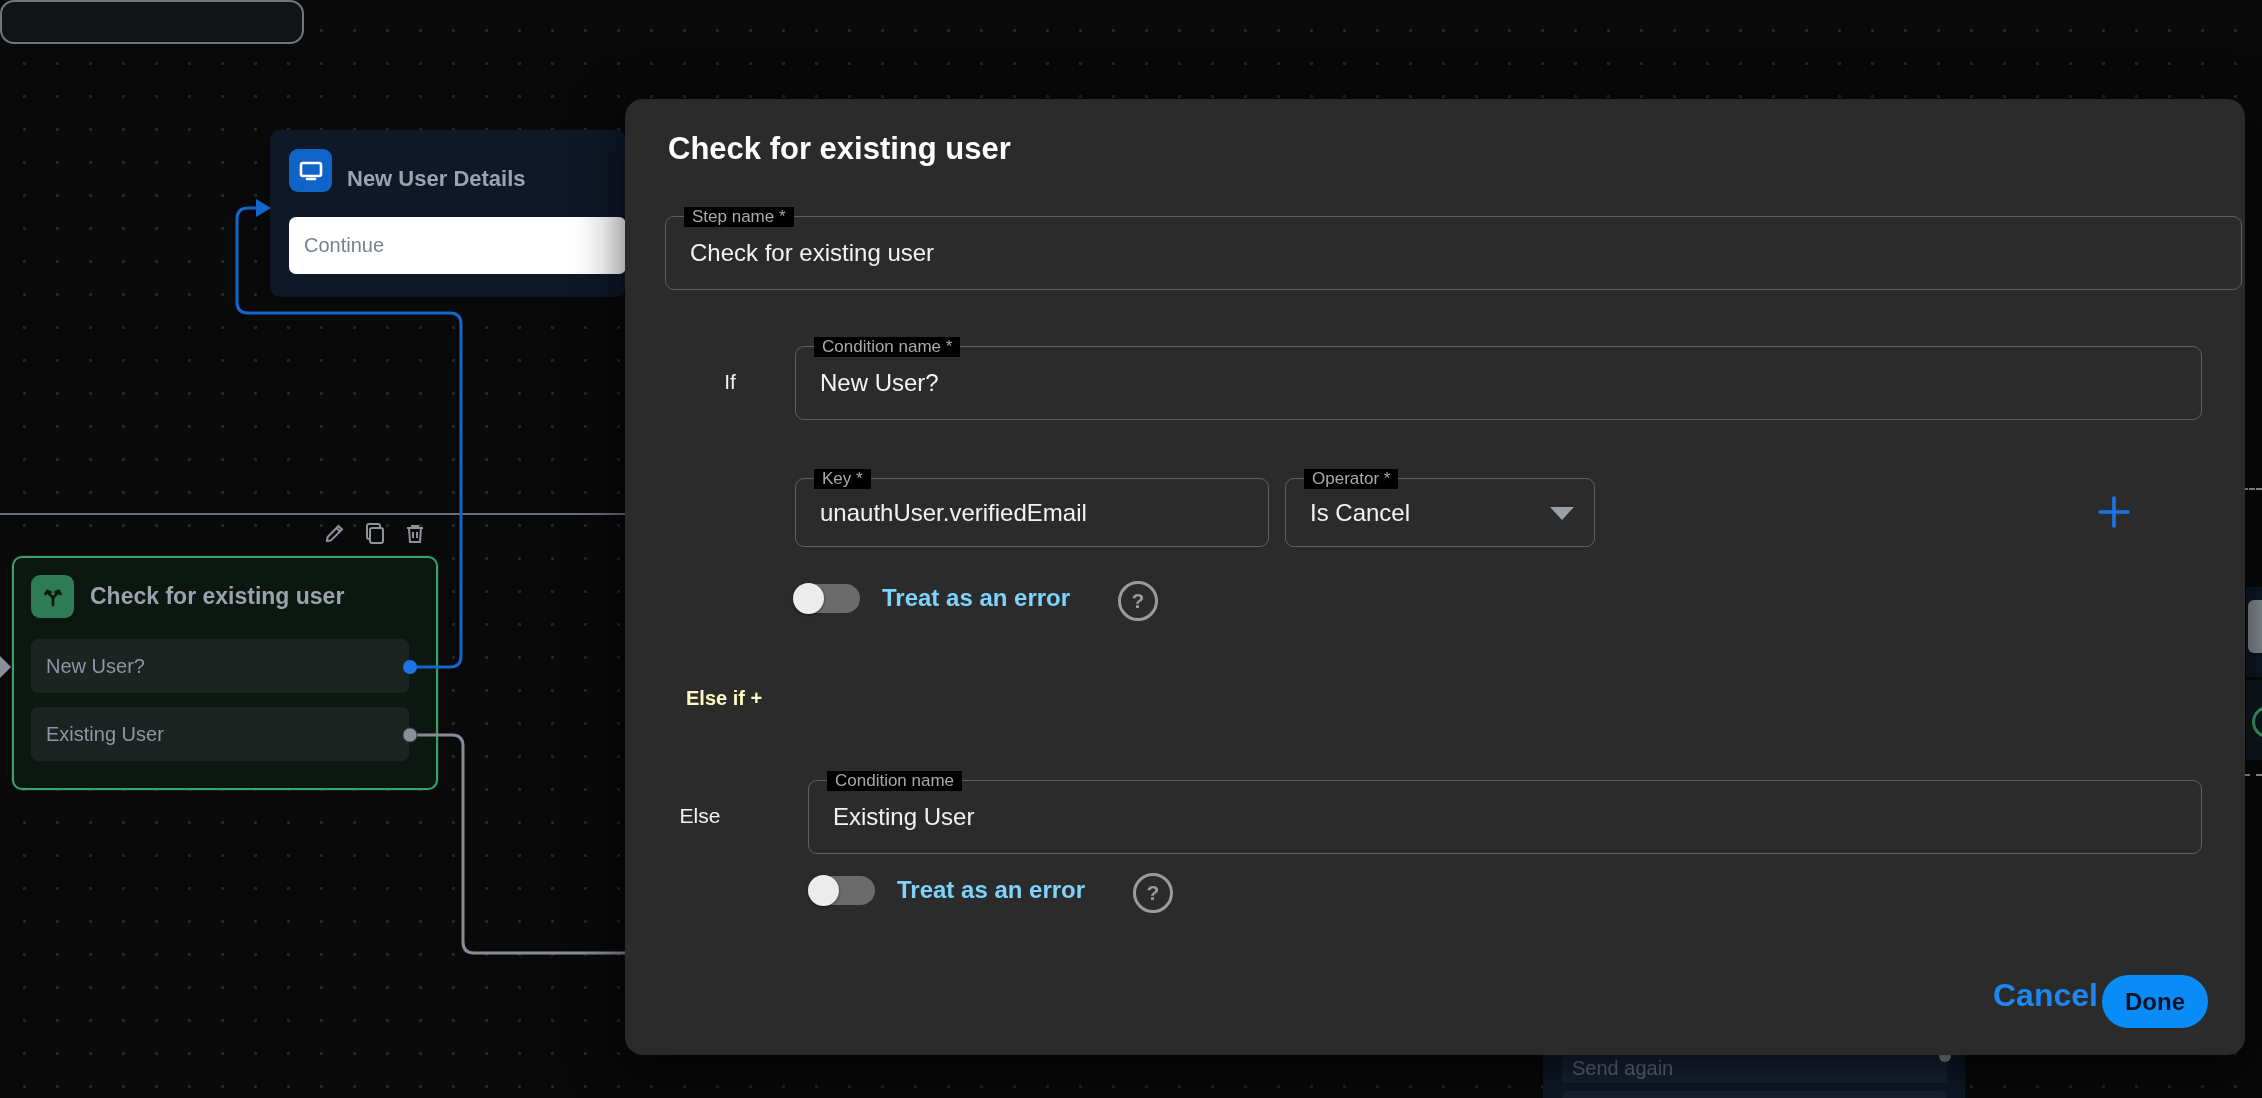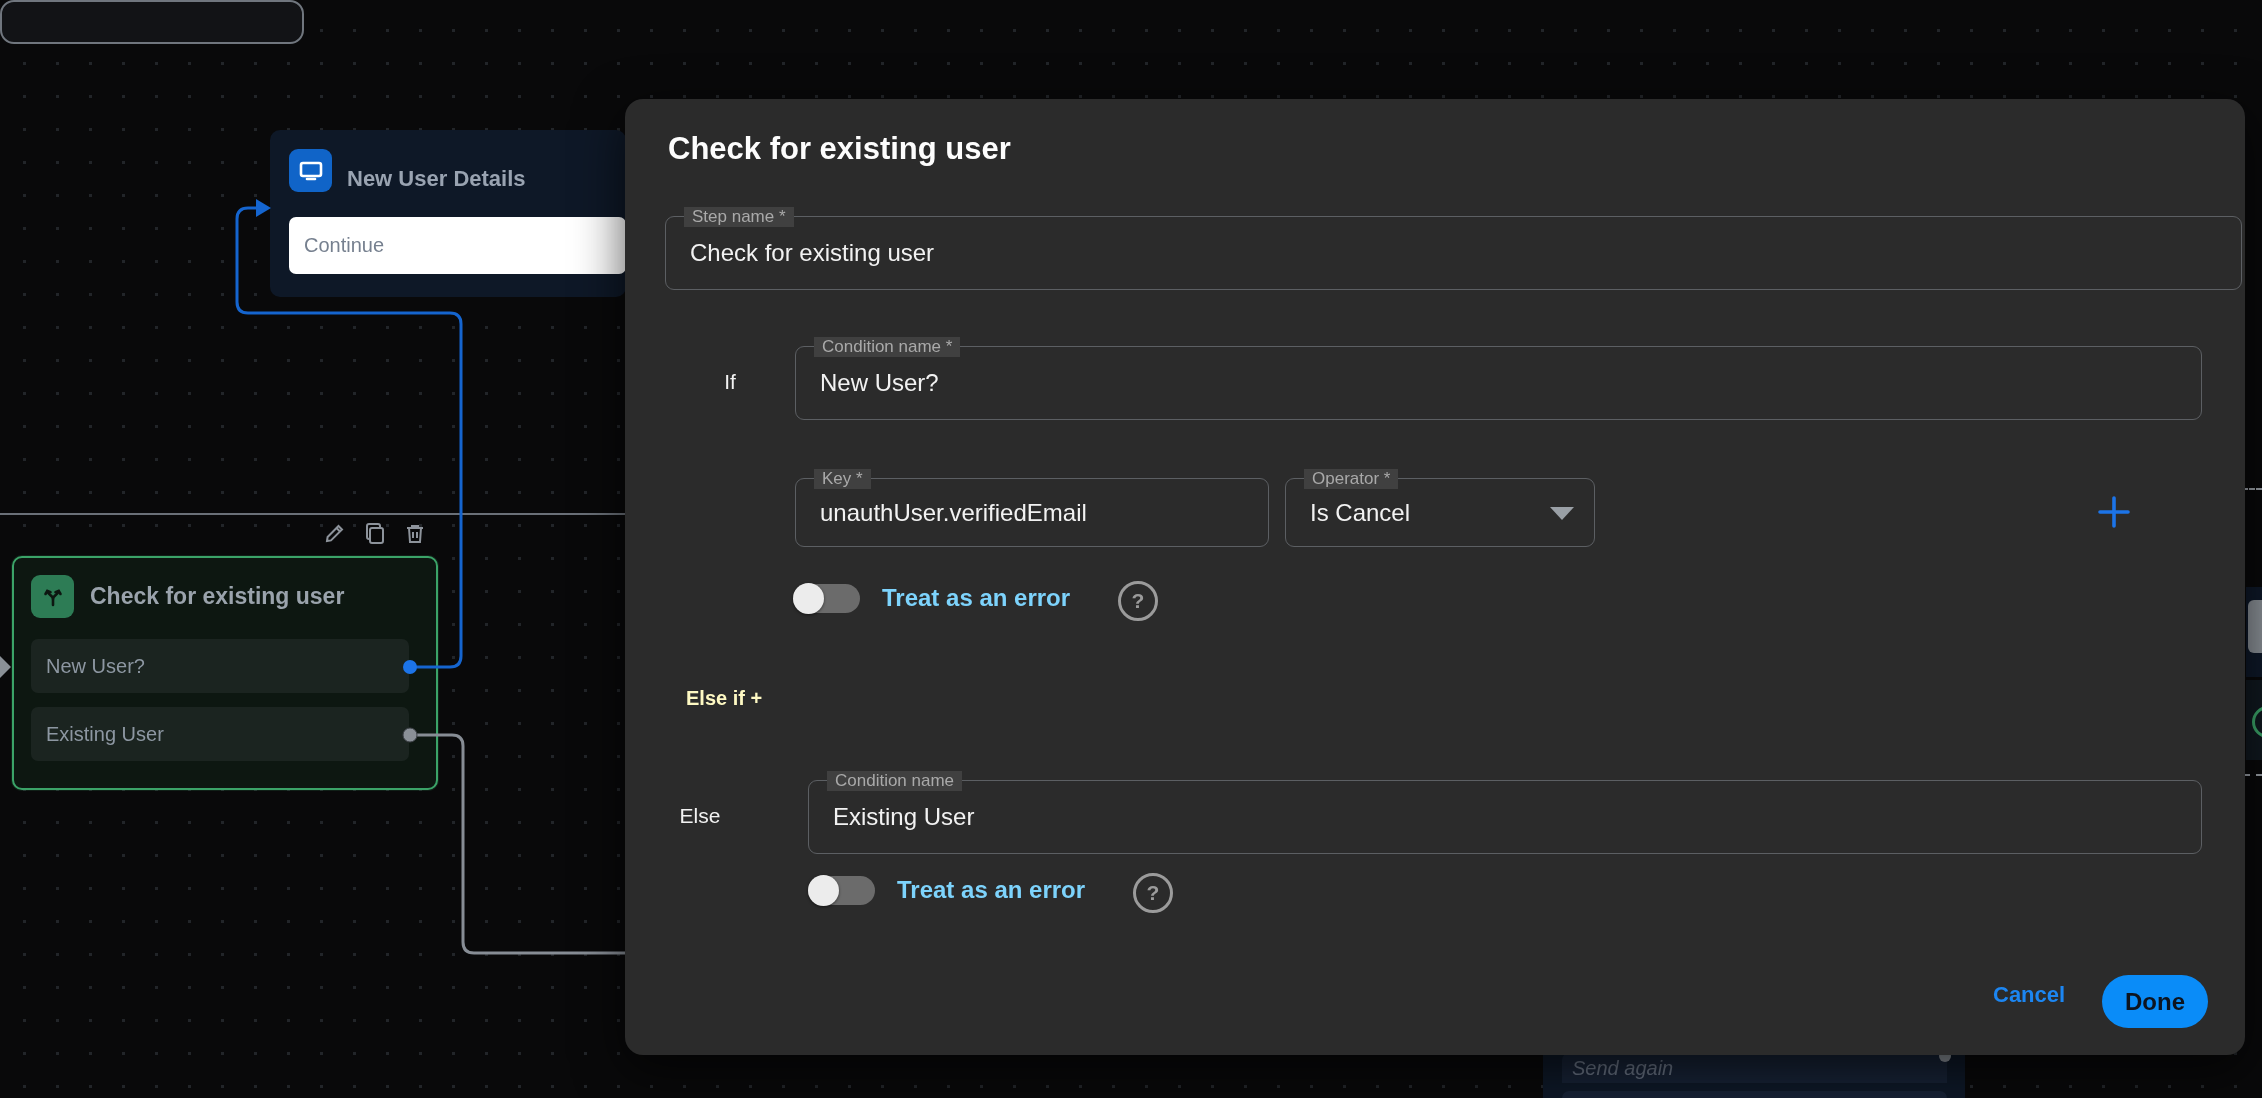--- a/index.html
+++ b/index.html
@@ -32,40 +32,40 @@
   #check-node{left:12px;top:556px;width:422px;height:230px;background:#0d1711;
     border:2.5px solid #3ba368;box-shadow:0 0 0 1px rgba(59,163,104,.15);}
   #check-node .hdr{position:absolute;left:17px;top:17px;display:flex;align-items:center;gap:16px;}
   #check-icon{background:#2d7c55;}
   #check-node .ttl{font-size:23px;font-weight:700;color:#9aa3ac;}
   #check-row-1{left:17px;top:81px;width:378px;height:54px;background:#1b2420;}
   #check-row-2{left:17px;top:149px;width:378px;height:54px;background:#1b2420;}
   #check-node .node-row span{font-size:20px;color:#8d97a2;padding-left:15px;}
   
   #send-node{left:1543px;top:1040px;width:422px;height:58px;background:#0e1827;border-radius:10px 10px 0 0;z-index:2;}
-  #send-row{left:19px;top:13px;width:385px;height:30px;background:#172235;border-radius:7px 7px 0 0;font-style:italic;}
+  #send-row{left:19px;top:13px;width:385px;height:30px;background:#172235;border-radius:7px 7px 0 0;}
   #send-row span{font-size:20px;color:#6e7888;padding-left:10px;opacity:.9;}
   #send-row-2{left:19px;top:51px;width:385px;height:7px;background:#172235;border-radius:7px 7px 0 0;}
   #send-dot{position:absolute;right:-4px;top:-3px;width:12px;height:12px;border-radius:50%;background:#8a9097;}
   
   #br-node{left:1998px;top:1087px;width:300px;height:40px;background:#121316;border:2px solid #70767e;border-radius:14px;z-index:2;}
   
   .frag{position:absolute;z-index:2;}
   #frag-line-1{left:2242px;top:488px;width:20px;border-top:2px dashed #9aa0a7;}
   #frag-node-1{left:2246px;top:587px;width:16px;height:90px;background:#0e1828;}
   #frag-icon-1{left:2248px;top:600px;width:14px;height:53px;background:#8a9096;border-radius:6px 0 0 6px;}
   #frag-node-2{left:2246px;top:680px;width:16px;height:80px;background:#10181f;}
   #frag-circle{left:2252px;top:706px;width:26px;height:26px;border:3px solid #3ba368;border-radius:50%;background:transparent;}
   #frag-line-2{left:2244px;top:774px;width:18px;border-top:2px dashed #9aa0a7;}
   
   #modal{position:absolute;left:625px;top:99px;width:1620px;height:956px;background:#2b2b2b;
     border-radius:18px;z-index:10;box-shadow:0 14px 50px rgba(0,0,0,.65);}
   #modal-title{position:absolute;left:43px;top:32px;font-size:31px;font-weight:700;color:#fdfdfd;}
   .field{position:absolute;border:1px solid #5c5f63;border-radius:9px;background:transparent;}
-  .flabel{position:absolute;top:-10px;left:18px;background:#404040;padding:0 8px;font-size:17px;color:#a9a9a9;white-space:nowrap;}
+  .flabel{position:absolute;top:-10px;left:18px;background:#000000;padding:0 8px;font-size:17px;color:#a9a9a9;white-space:nowrap;}
   .fvalue{position:absolute;left:24px;top:0;height:100%;display:flex;align-items:center;font-size:24px;color:#f2f2f2;white-space:nowrap;}
   #f-step{left:40px;top:117px;width:1575px;height:72px;}
   #f-cond-if{left:170px;top:247px;width:1405px;height:72px;}
   #f-key{left:170px;top:379px;width:472px;height:67px;}
   #f-operator{left:660px;top:379px;width:308px;height:67px;cursor:pointer;}
   #f-cond-else{left:183px;top:681px;width:1392px;height:72px;}
   .kw{position:absolute;font-size:21px;color:#f2f2f2;font-weight:500;display:flex;align-items:center;justify-content:center;}
   #kw-if{left:80px;top:247px;width:50px;height:72px;}
   #kw-else{left:44px;top:681px;width:62px;height:72px;}
   #op-caret{position:absolute;right:20px;top:28px;width:0;height:0;
@@ -77,21 +77,21 @@
   #toggle-1{left:168px;top:484px;}
   #toggle-2{left:183px;top:776px;}
   .terr{position:absolute;font-size:24px;font-weight:700;color:#7dd3fc;}
   #terr-1{left:257px;top:485px;}
   #terr-2{left:272px;top:777px;}
   .qmark{position:absolute;width:34px;height:34px;border:3px solid #9b9b9b;border-radius:50%;
     display:flex;align-items:center;justify-content:center;font-size:21px;font-weight:700;color:#9b9b9b;cursor:pointer;}
   #qmark-1{left:493px;top:482px;}
   #qmark-2{left:508px;top:774px;}
   #elseif-link{position:absolute;left:61px;top:588px;font-size:20px;font-weight:700;color:#fef9c3;cursor:pointer;}
-  #cancel-btn{position:absolute;left:1368px;top:876px;width:70px;height:40px;font-size:22px;font-weight:600;color:#1c86f2;
+  #cancel-btn{position:absolute;left:1368px;top:876px;width:70px;height:40px;font-size:32px;font-weight:600;color:#1c86f2;
     background:none;border:none;cursor:pointer;font-family:inherit;padding:0;}
   #done-btn{position:absolute;left:1477px;top:876px;width:106px;height:53px;border-radius:27px;background:#0a8cf8;
     border:none;font-size:24px;font-weight:700;color:#0d1420;cursor:pointer;font-family:inherit;}
 </style>
 </head>
 <body>
 
 <div id="canvas">
 
   <svg id="edges" width="2262" height="1098" viewBox="0 0 2262 1098">

